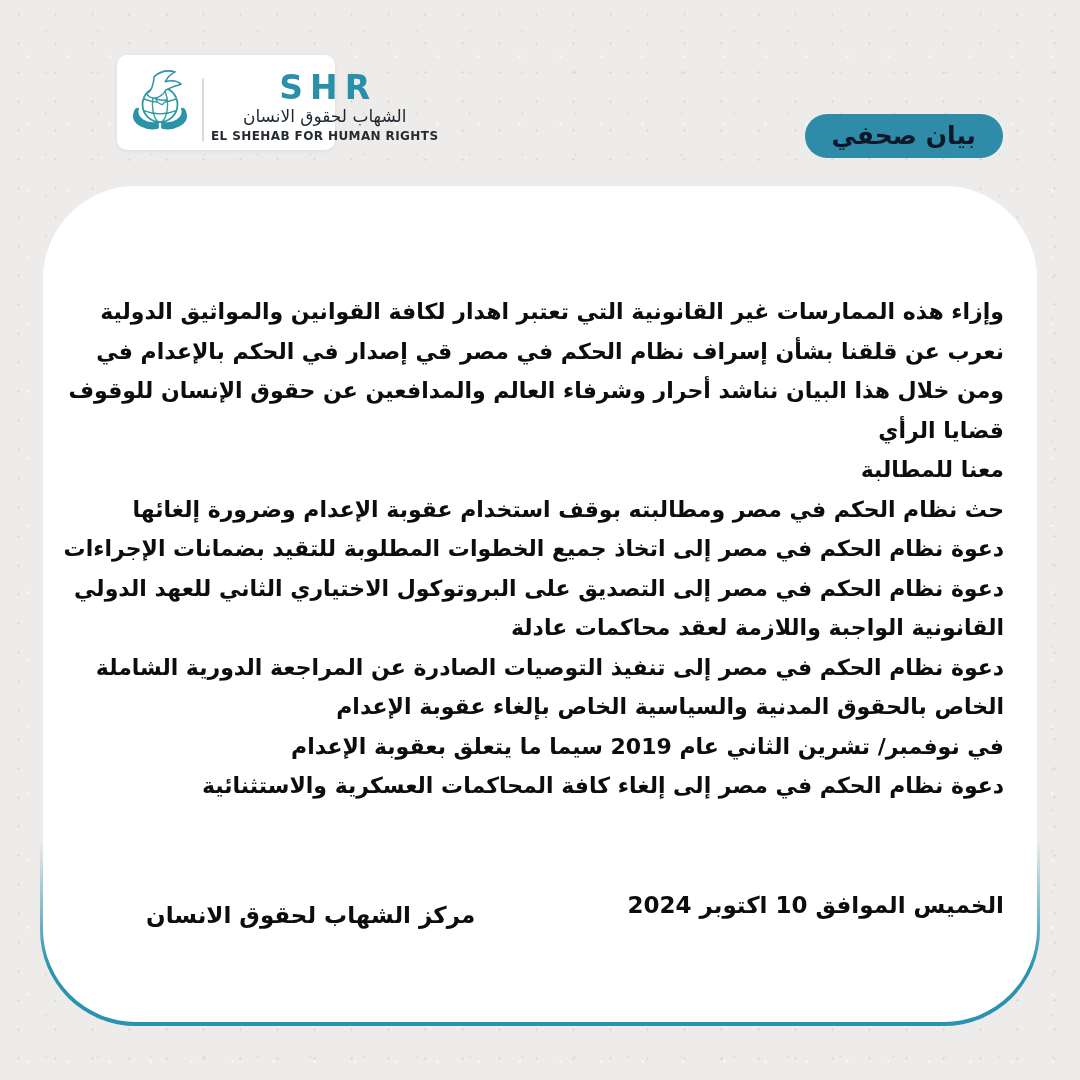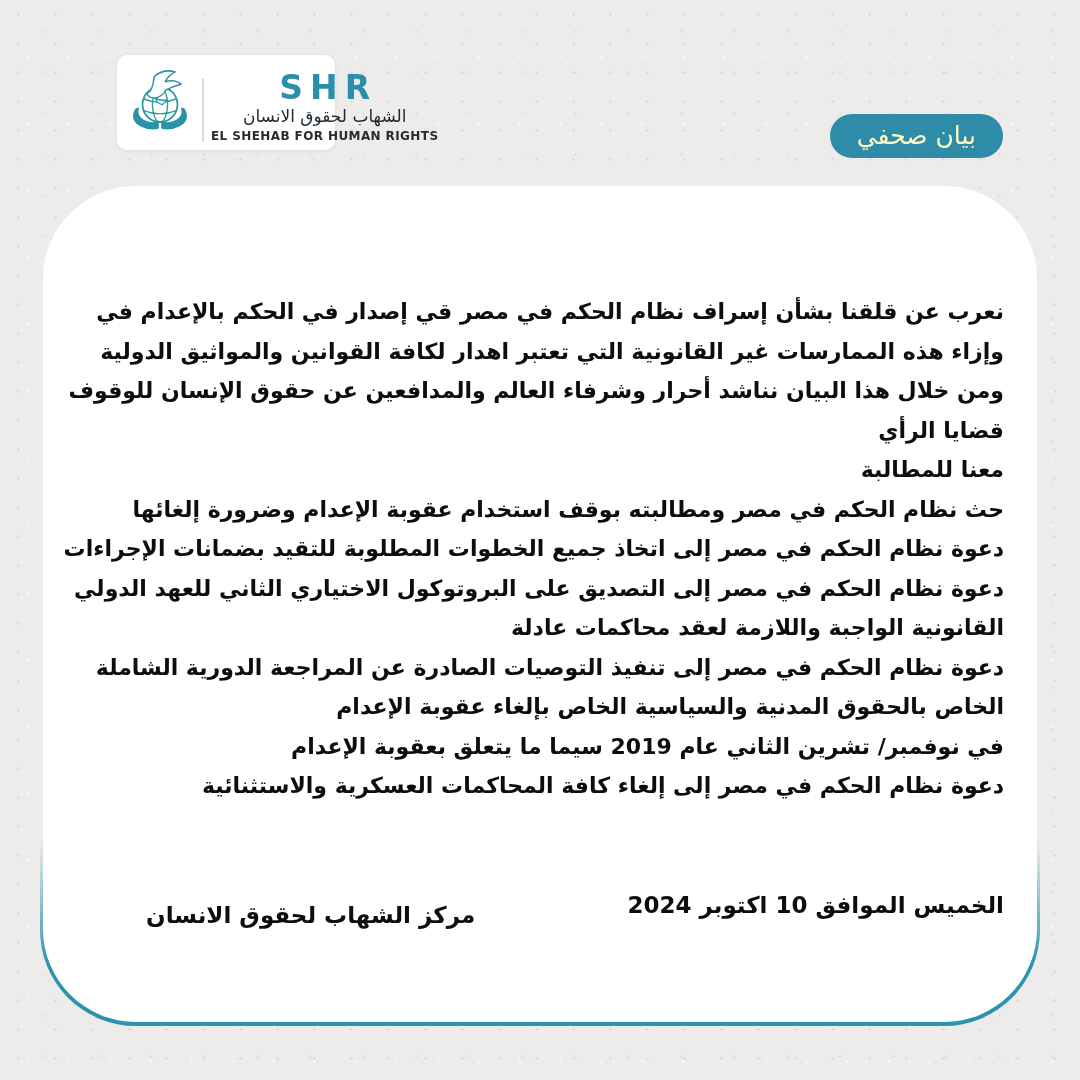--- a/index.html
+++ b/index.html
@@ -32,21 +32,21 @@
   .logo-text{ display:flex; flex-direction:column; align-items:center; flex:1 1 auto; line-height:1; }
   .logo-abbr{ font-size:33px; font-weight:bold; color:#2a8fa9; letter-spacing:7px; margin-left:7px; }
   .logo-arabic{ font-size:17px; font-weight:normal; color:#1d2730; margin-top:4px; direction:rtl; }
   .logo-english{ font-size:12px; font-weight:bold; color:#272c32; letter-spacing:.4px; margin-top:5px; white-space:nowrap; }
 
   
   .badge{
     position:absolute; top:114px; right:77px;
     height:44px; border-radius:22px;
     background:#2e8ca8;
-    color:#fef9c3; font-size:25px; font-weight:normal;
+    color:#0f172a; font-size:25px; font-weight:bold;
     line-height:44px; padding:0 27px;
     direction:rtl; white-space:nowrap;
   }
 
   
   .card-wrap{
     position:absolute; left:40px; top:186px;
     width:1000px; height:840px;
     border-radius:96px;
     background:linear-gradient(to top,
@@ -99,22 +99,22 @@
     <span class="logo-arabic">الشهاب لحقوق الانسان</span>
     <span class="logo-english">EL SHEHAB FOR HUMAN RIGHTS</span>
   </span>
 </div>
 
 <div class="badge">بيان صحفي</div>
 
 <div class="card-wrap">
   <div class="card">
     <div class="body-text">
+        <div class="body-line">وإزاء هذه الممارسات غير القانونية التي تعتبر اهدار لكافة القوانين والمواثيق الدولية</div>
         <div class="body-line">نعرب عن قلقنا بشأن إسراف نظام الحكم في مصر قي إصدار في الحكم بالإعدام في</div>
-        <div class="body-line">وإزاء هذه الممارسات غير القانونية التي تعتبر اهدار لكافة القوانين والمواثيق الدولية</div>
         <div class="body-line">ومن خلال هذا البيان نناشد أحرار وشرفاء العالم والمدافعين عن حقوق الإنسان للوقوف</div>
         <div class="body-line">قضايا الرأي</div>
         <div class="body-line">معنا للمطالبة</div>
         <div class="body-line">حث نظام الحكم في مصر ومطالبته بوقف استخدام عقوبة الإعدام وضرورة إلغائها</div>
         <div class="body-line">دعوة نظام الحكم في مصر إلى اتخاذ جميع الخطوات المطلوبة للتقيد بضمانات الإجراءات</div>
         <div class="body-line">دعوة نظام الحكم في مصر إلى التصديق على البروتوكول الاختياري الثاني للعهد الدولي</div>
         <div class="body-line">القانونية الواجبة واللازمة لعقد محاكمات عادلة</div>
         <div class="body-line">دعوة نظام الحكم في مصر إلى تنفيذ التوصيات الصادرة عن المراجعة الدورية الشاملة</div>
         <div class="body-line">الخاص بالحقوق المدنية والسياسية الخاص بإلغاء عقوبة الإعدام</div>
         <div class="body-line">في نوفمبر/ تشرين الثاني عام 2019 سيما ما يتعلق بعقوبة الإعدام</div>

